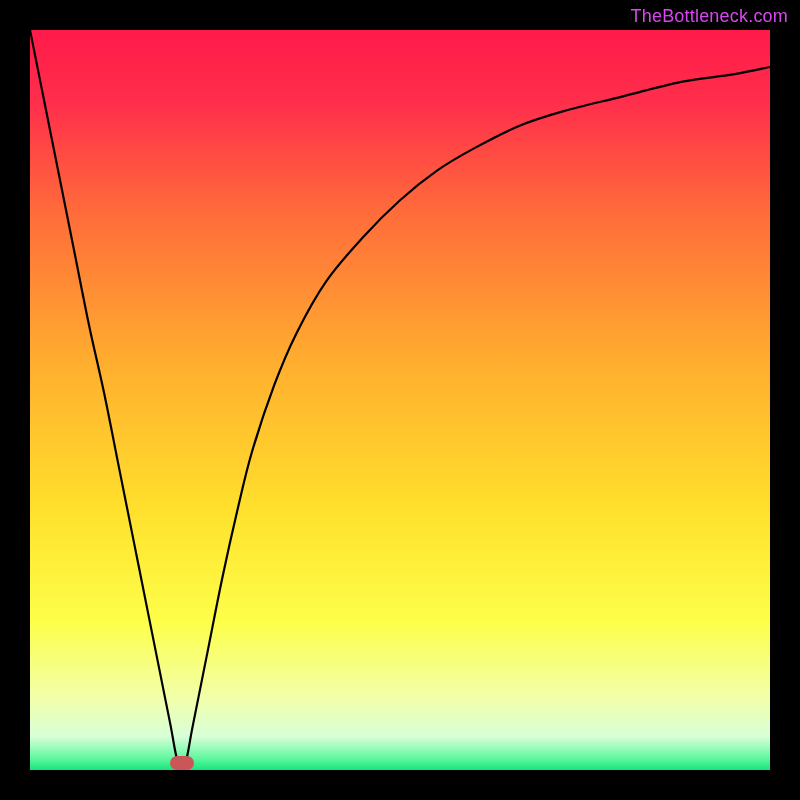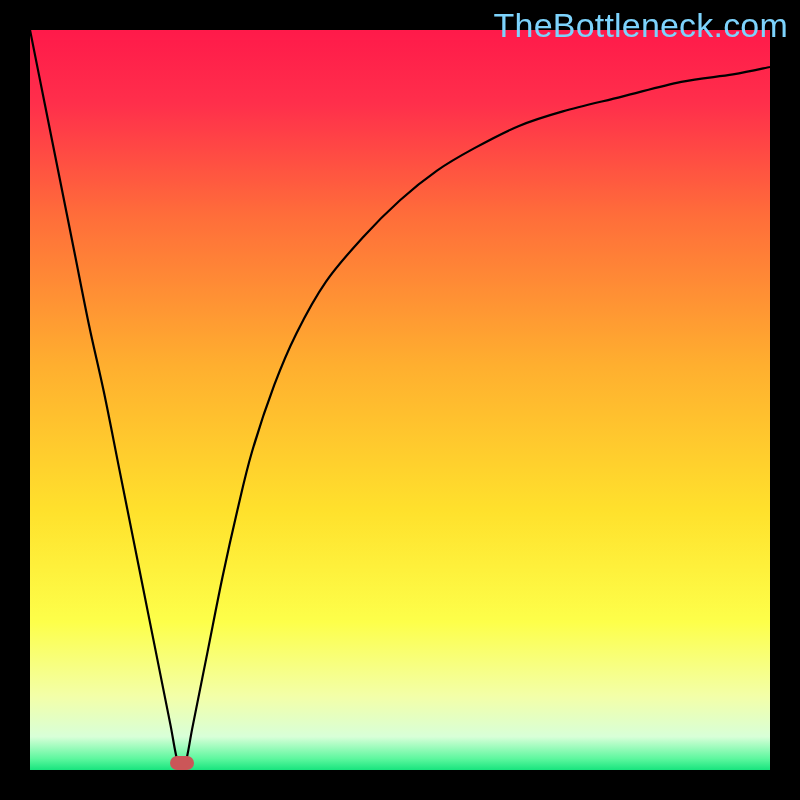--- a/index.html
+++ b/index.html
@@ -22,22 +22,22 @@
     left: 30px;
     top: 30px;
     width: 740px;
     height: 740px;
     overflow: hidden;
   }
   .watermark {
     position: absolute;
     top: 6px;
     right: 12px;
-    color: #7dd3fc;
-    font-size: 34px;
+    color: #d946ef;
+    font-size: 18px;
     font-weight: 500;
     font-family: Arial, Helvetica, sans-serif;
     letter-spacing: 0.2px;
   }
   .marker {
     position: absolute;
     width: 24px;
     height: 14px;
     background: #cb5658;
     border-radius: 7px;

